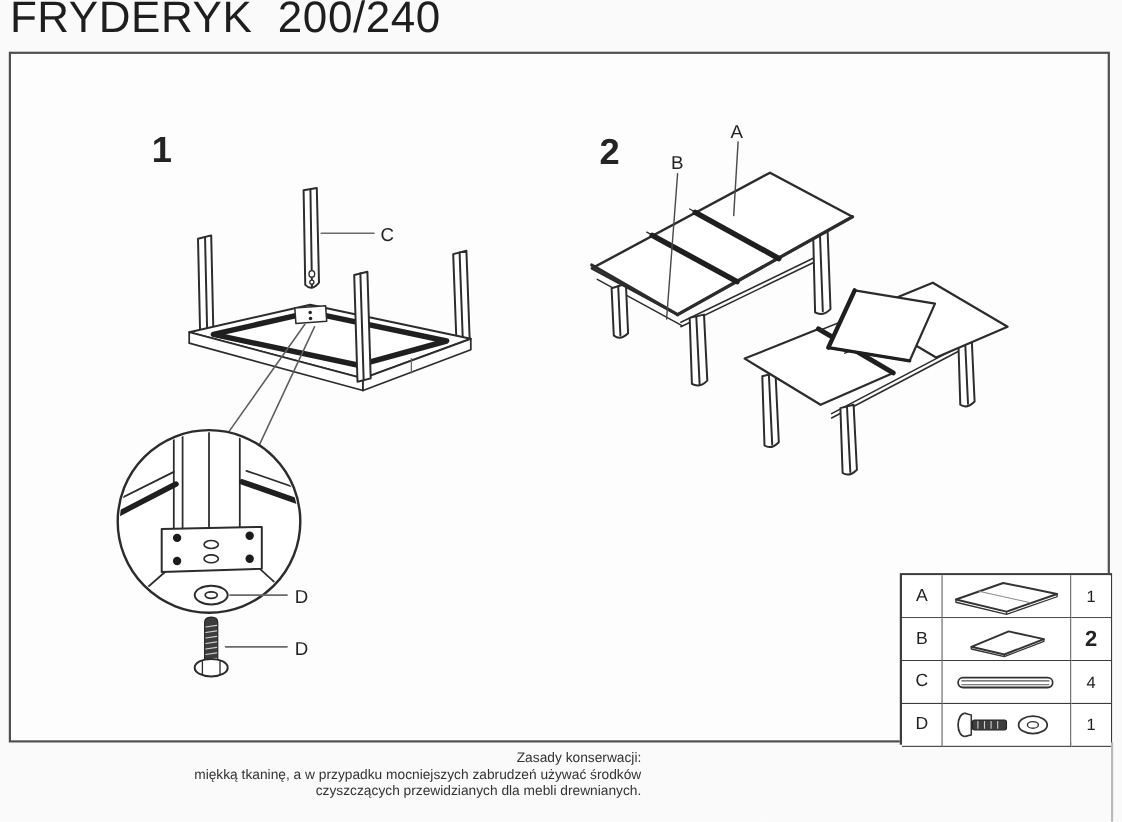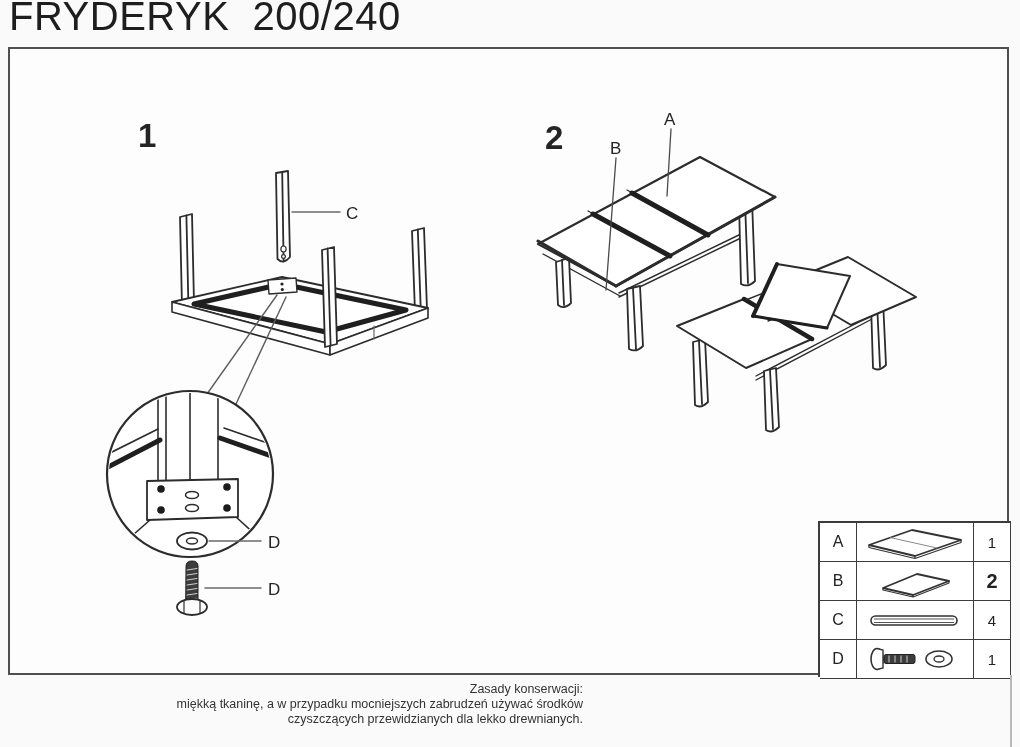--- a/index.html
+++ b/index.html
@@ -243,16 +243,16 @@
       </svg>
     </div>
     <div class="pt-cell last-col pt-qty pt-row-last">1</div>
   </div>
 
   <div class="edge-artifact"></div>
 
   <div class="care">
     <div>Zasady konserwacji:</div>
     <div>miękką tkaninę, a w przypadku mocniejszych zabrudzeń używać środków</div>
-    <div>czyszczących przewidzianych dla lekko drewnianych.</div>
+    <div>czyszczących przewidzianych dla mebli drewnianych.</div>
   </div>
 
 </div>
 
 </body></html>

